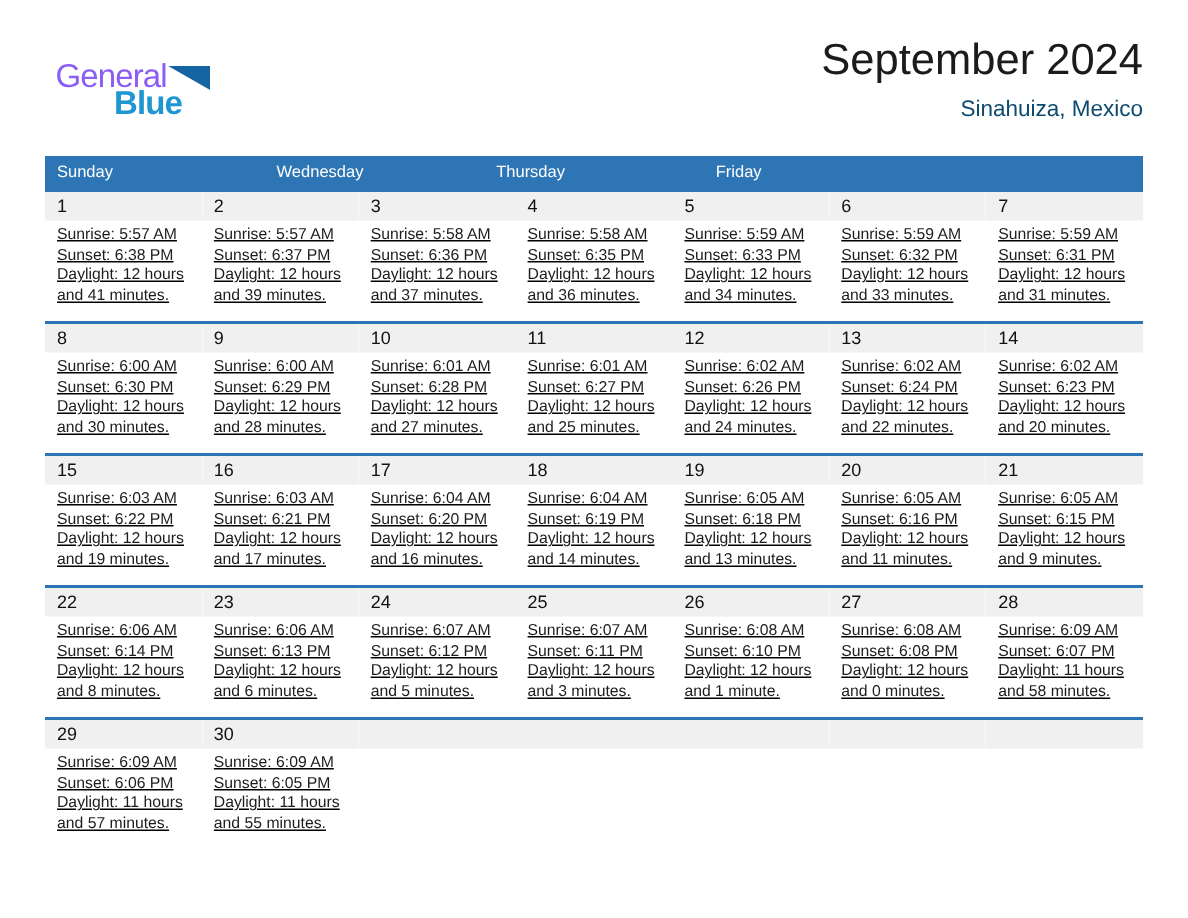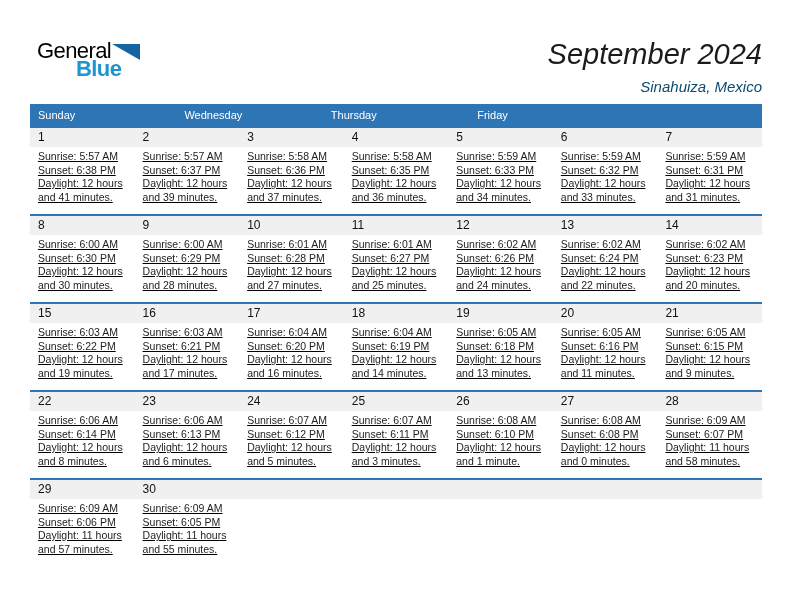--- a/index.html
+++ b/index.html
@@ -5,32 +5,32 @@
   html,body{margin:0;padding:0;}
   body{
     width:792px;height:612px;background:#ffffff;
     font-family:"Liberation Sans",sans-serif;
     position:relative;overflow:hidden;
     -webkit-font-smoothing:antialiased;
   }
   
   .logo{position:absolute;left:37px;top:40px;}
   .logo-line1{display:flex;align-items:flex-start;}
-  .logo-general{font-size:22px;color:#000000;letter-spacing:-0.6px;line-height:22px;}
+  .logo-general{font-size:22px;color:#8b5cf6;letter-spacing:-0.6px;line-height:22px;}
   .logo-triangle{
     width:28px;height:16px;margin-top:4px;margin-left:1px;
     background:var(--logo-triangle,#1565A3);
     clip-path:polygon(0 0,100% 0,100% 100%);
   }
   .logo-blue{
     font-size:22px;color:var(--logo-blue,#1E96D2);
     letter-spacing:-0.6px;line-height:22px;margin-top:-4px;padding-left:39px;font-weight:bold;
   }
   
-  .titles{position:absolute;top:38px;right:30px;text-align:right;font-style:italic;}
+  .titles{position:absolute;top:24px;right:30px;text-align:right;}
   .month-title{font-size:29px;color:#1b1b1b;line-height:32px;}
   .location{font-size:15px;color:#0c4a6e;margin-top:8px;}
   
   .calendar{position:absolute;left:30px;top:104px;width:732px;}
   .dow-row{
     display:grid;grid-template-columns:repeat(5,1fr);
     background:var(--header-blue,#2E75B6);height:22px;
   }
   .dow-cell{color:#ffffff;font-size:11px;line-height:22px;padding-left:8px;overflow:hidden;}
   .week-row{

